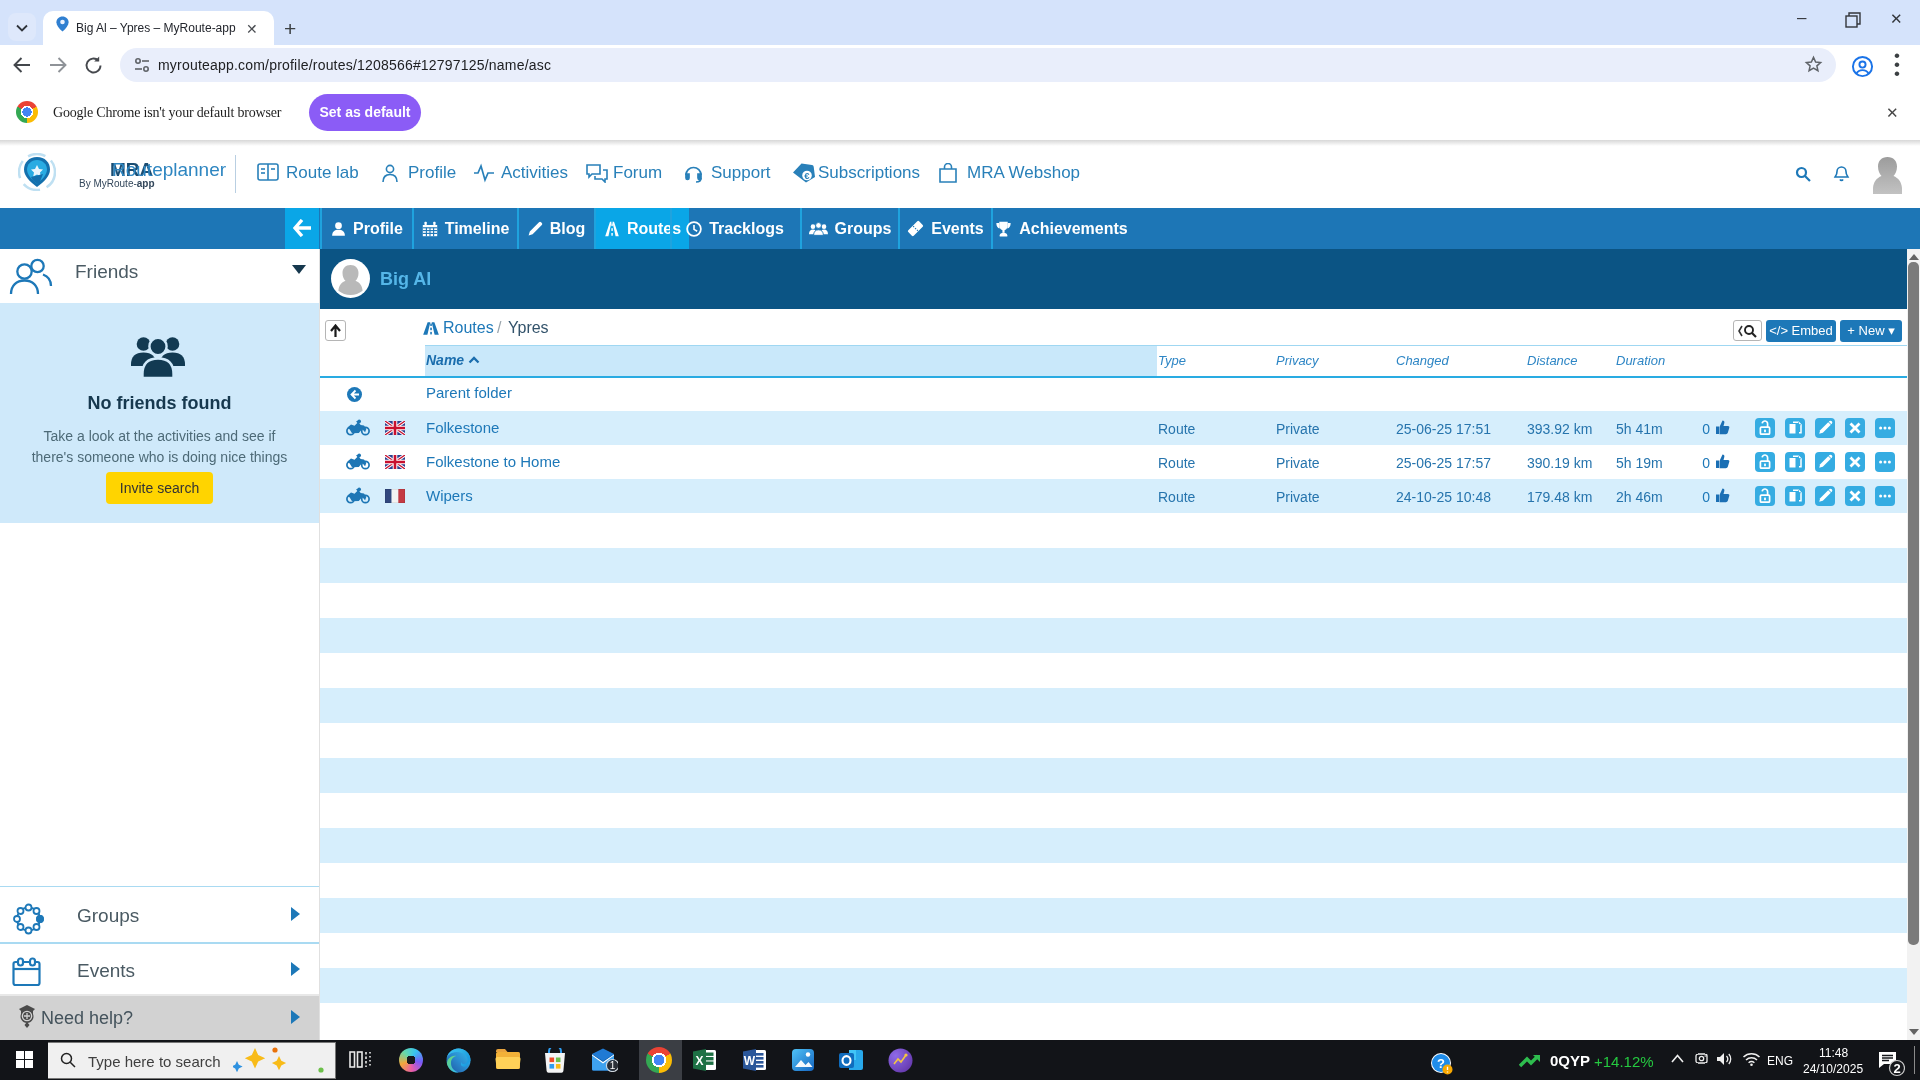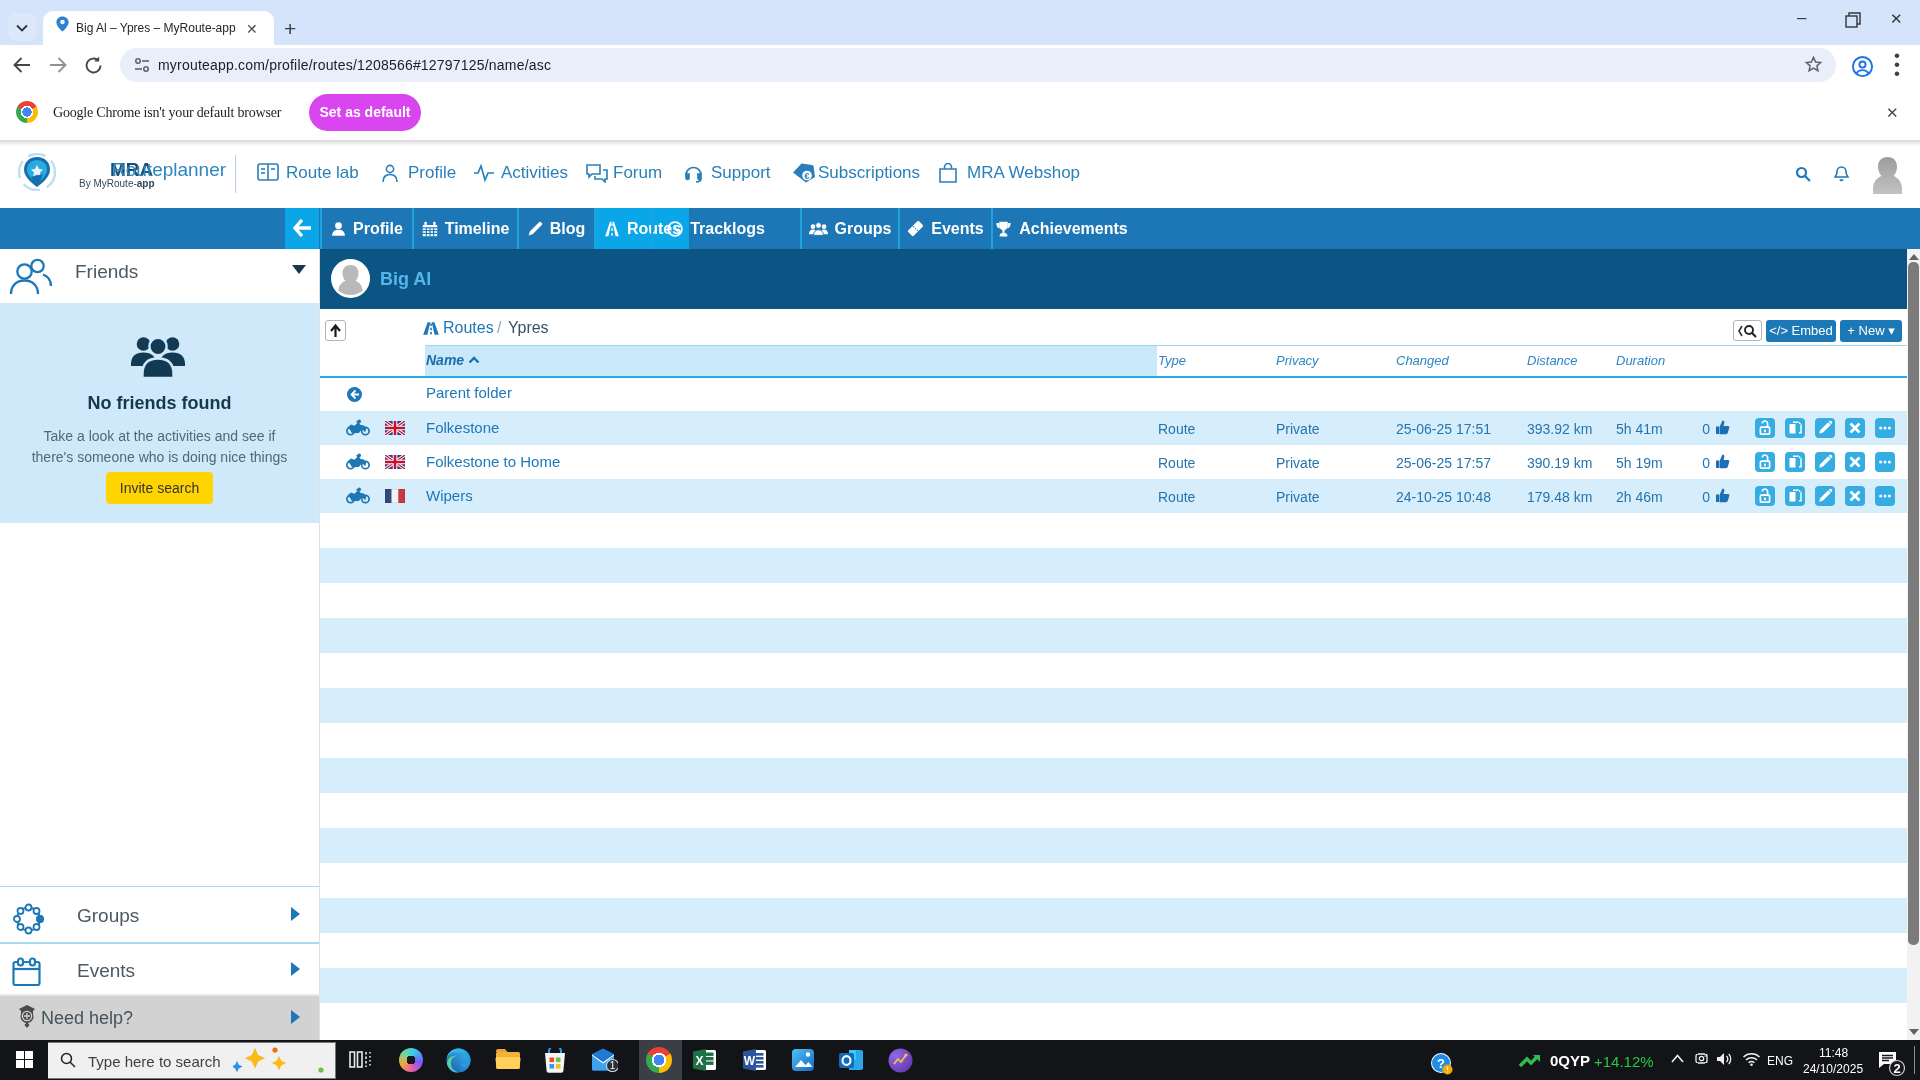--- a/index.html
+++ b/index.html
@@ -14,21 +14,21 @@
 #tab { left:43px; top:11px; width:231px; height:34px; background:#fff; border-radius:10px 10px 0 0; }
 #tabtitle { left:76px; top:21px; width:168px; font-size:12px; color:#23262d; white-space:nowrap; overflow:hidden; }
 #tabclose { left:246px; top:21px; font-size:14px; color:#4a4d52; }
 #newtab { left:284px; top:17px; font-size:21px; color:#3c4043; font-weight:normal; }
 .winbtn { top:11px; color:#33363b; }
 #toolbar { left:0; top:45px; width:1920px; height:41px; background:#fff; }
 #urlpill { left:120px; top:48px; width:1716px; height:34px; background:#e9eefb; border-radius:17px; }
 #urltext { left:158px; top:57px; font-size:14px; color:#202124; letter-spacing:0.2px; }
 #notifbar { left:0; top:87px; width:1920px; height:53px; background:#fff; }
 #notiftext { left:53px; top:105px; font-size:14px; letter-spacing:-0.2px; color:#1f1f1f;font-family:Liberation Serif, serif; }
-#setdefault { left:309px; top:94px; width:112px; height:37px; background:#d946ef; border-radius:19px; color:#fff; font-size:14px; font-weight:bold; text-align:center; line-height:37px; }
+#setdefault { left:309px; top:94px; width:112px; height:37px; background:#8b5cf6; border-radius:19px; color:#fff; font-size:14px; font-weight:bold; text-align:center; line-height:37px; }
 #notifclose { left:1886px; top:104px; font-size:15px; color:#474747; }
 #notifshadow { left:0; top:140px; width:1920px; height:6px; background:linear-gradient(#d7d7d7,rgba(255,255,255,0)); }
 
 
 #siteheader { left:0; top:146px; width:1920px; height:62px; background:#fff; }
 #mra1 { left:62px; top:159px; font-size:19px; font-weight:bold; color:#1b4d72;margin-left:48px; }
 #mra2 { left:112px; top:159px; font-size:19px; color:#2e86c1; }
 #mra3 { left:63px; top:178px; font-size:10px; color:#33475b;margin-left:16px; }
 #hdrdiv { left:235px; top:155px; width:1px; height:38px; background:#b9cfe2; }
 .nav { position:absolute; top:163px; font-size:17px; color:#2980b9; }
@@ -243,21 +243,21 @@
       <path d="M2 18 l1.5 -5 L15 1.5 a1.8 1.8 0 0 1 2.6 0 l0.9 0.9 a1.8 1.8 0 0 1 0 2.6 L7 16.5 z"></path>
     </svg>Blog</div>
 <div class="btab active" style="left:594px;width:95px">
   <svg width="16" height="16" viewBox="0 0 20 20" fill="#fff">
       <path d="M7.5 1 h2 l-4 18 h-4 z"></path>
       <path d="M12.5 1 h-2 l4 18 h4 z"></path>
       <rect x="9.2" y="3" width="1.8" height="3.4"></rect>
       <rect x="9.2" y="9" width="1.8" height="3.4"></rect>
       <rect x="9.2" y="15" width="1.8" height="3.4"></rect>
     </svg>Routes</div>
-<div class="btab" style="left:651px;width:128px">
+<div class="btab" style="left:670px;width:128px">
   <svg width="16" height="16" viewBox="0 0 20 20">
       <circle cx="10" cy="10" r="8.6" fill="none" stroke="#fff" stroke-width="2.2"></circle>
       <path d="M10 5 v5.5 l4 2.3" fill="none" stroke="#fff" stroke-width="2"></path>
     </svg>Tracklogs</div>
 <div class="btab" style="left:800px;width:98px">
   <svg width="19" height="16" viewBox="0 0 24 19" fill="#fff">
       <circle cx="5" cy="6.5" r="2.9"></circle>
       <circle cx="19" cy="6.5" r="2.9"></circle>
       <path d="M0 16 c0 -3.8 2 -5.8 5 -5.8 s5 2 5 5.8 z"></path>
       <path d="M14 16 c0 -3.8 2 -5.8 5 -5.8 s5 2 5 5.8 z"></path>

